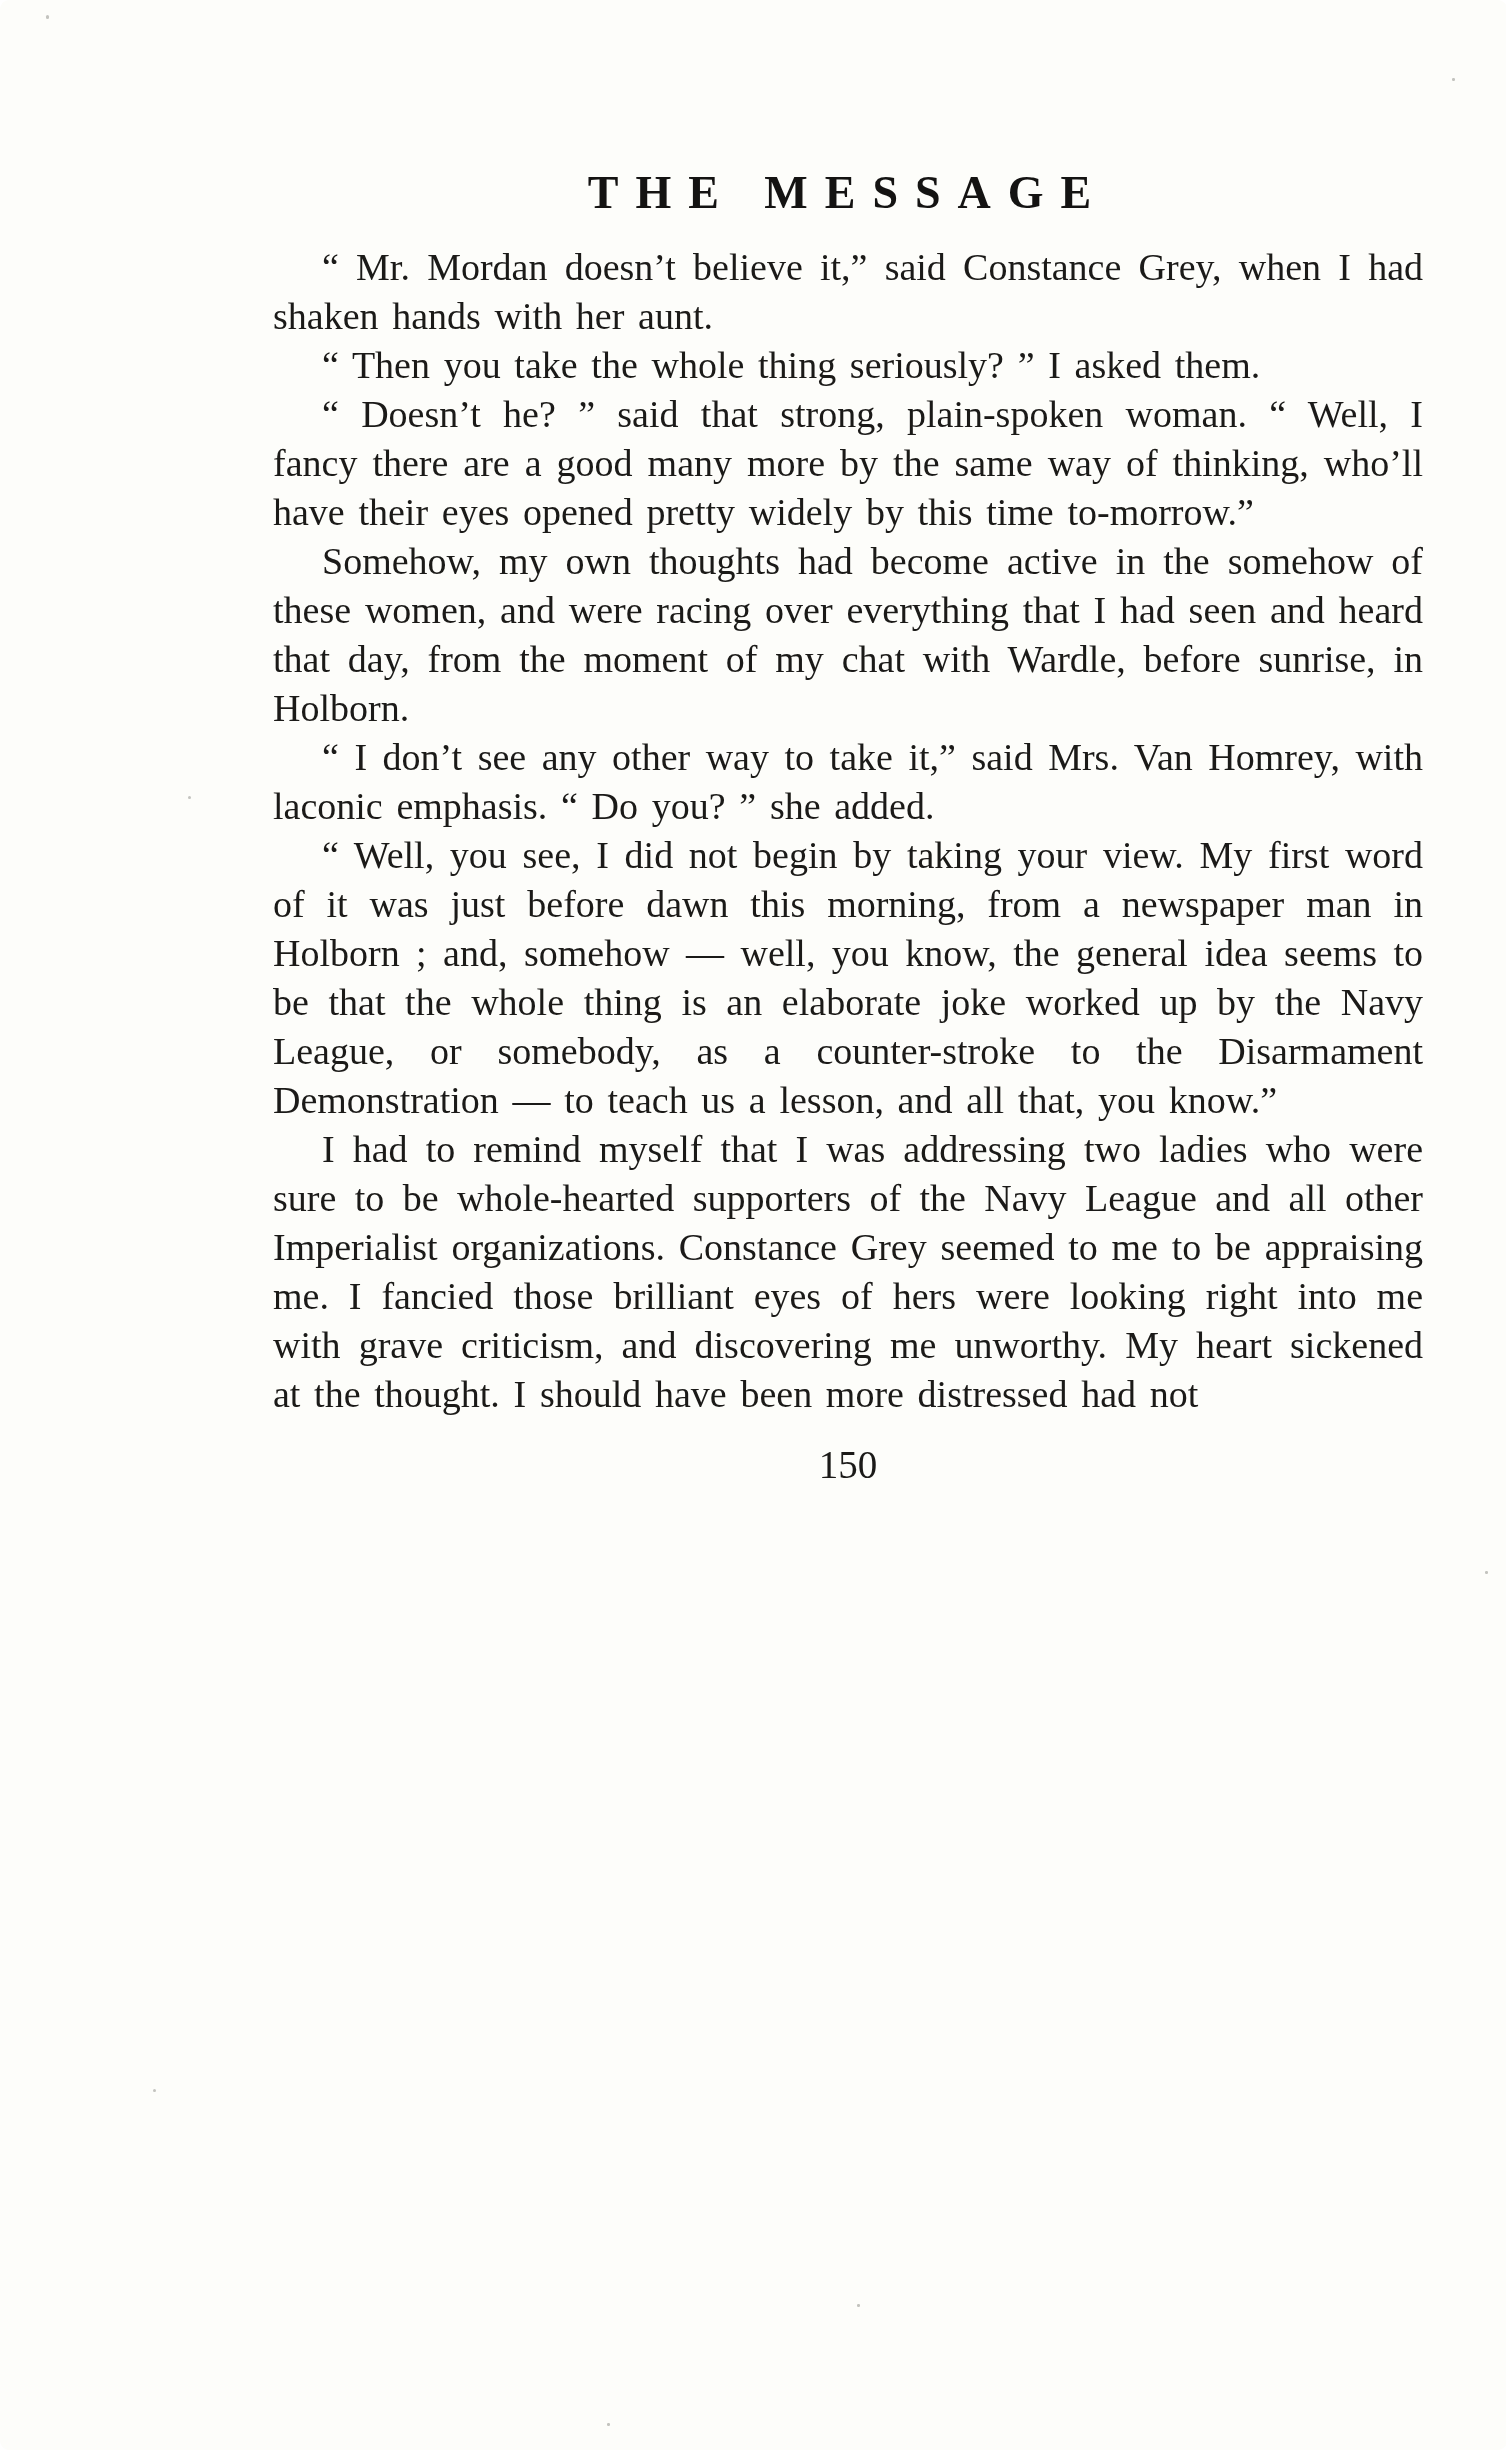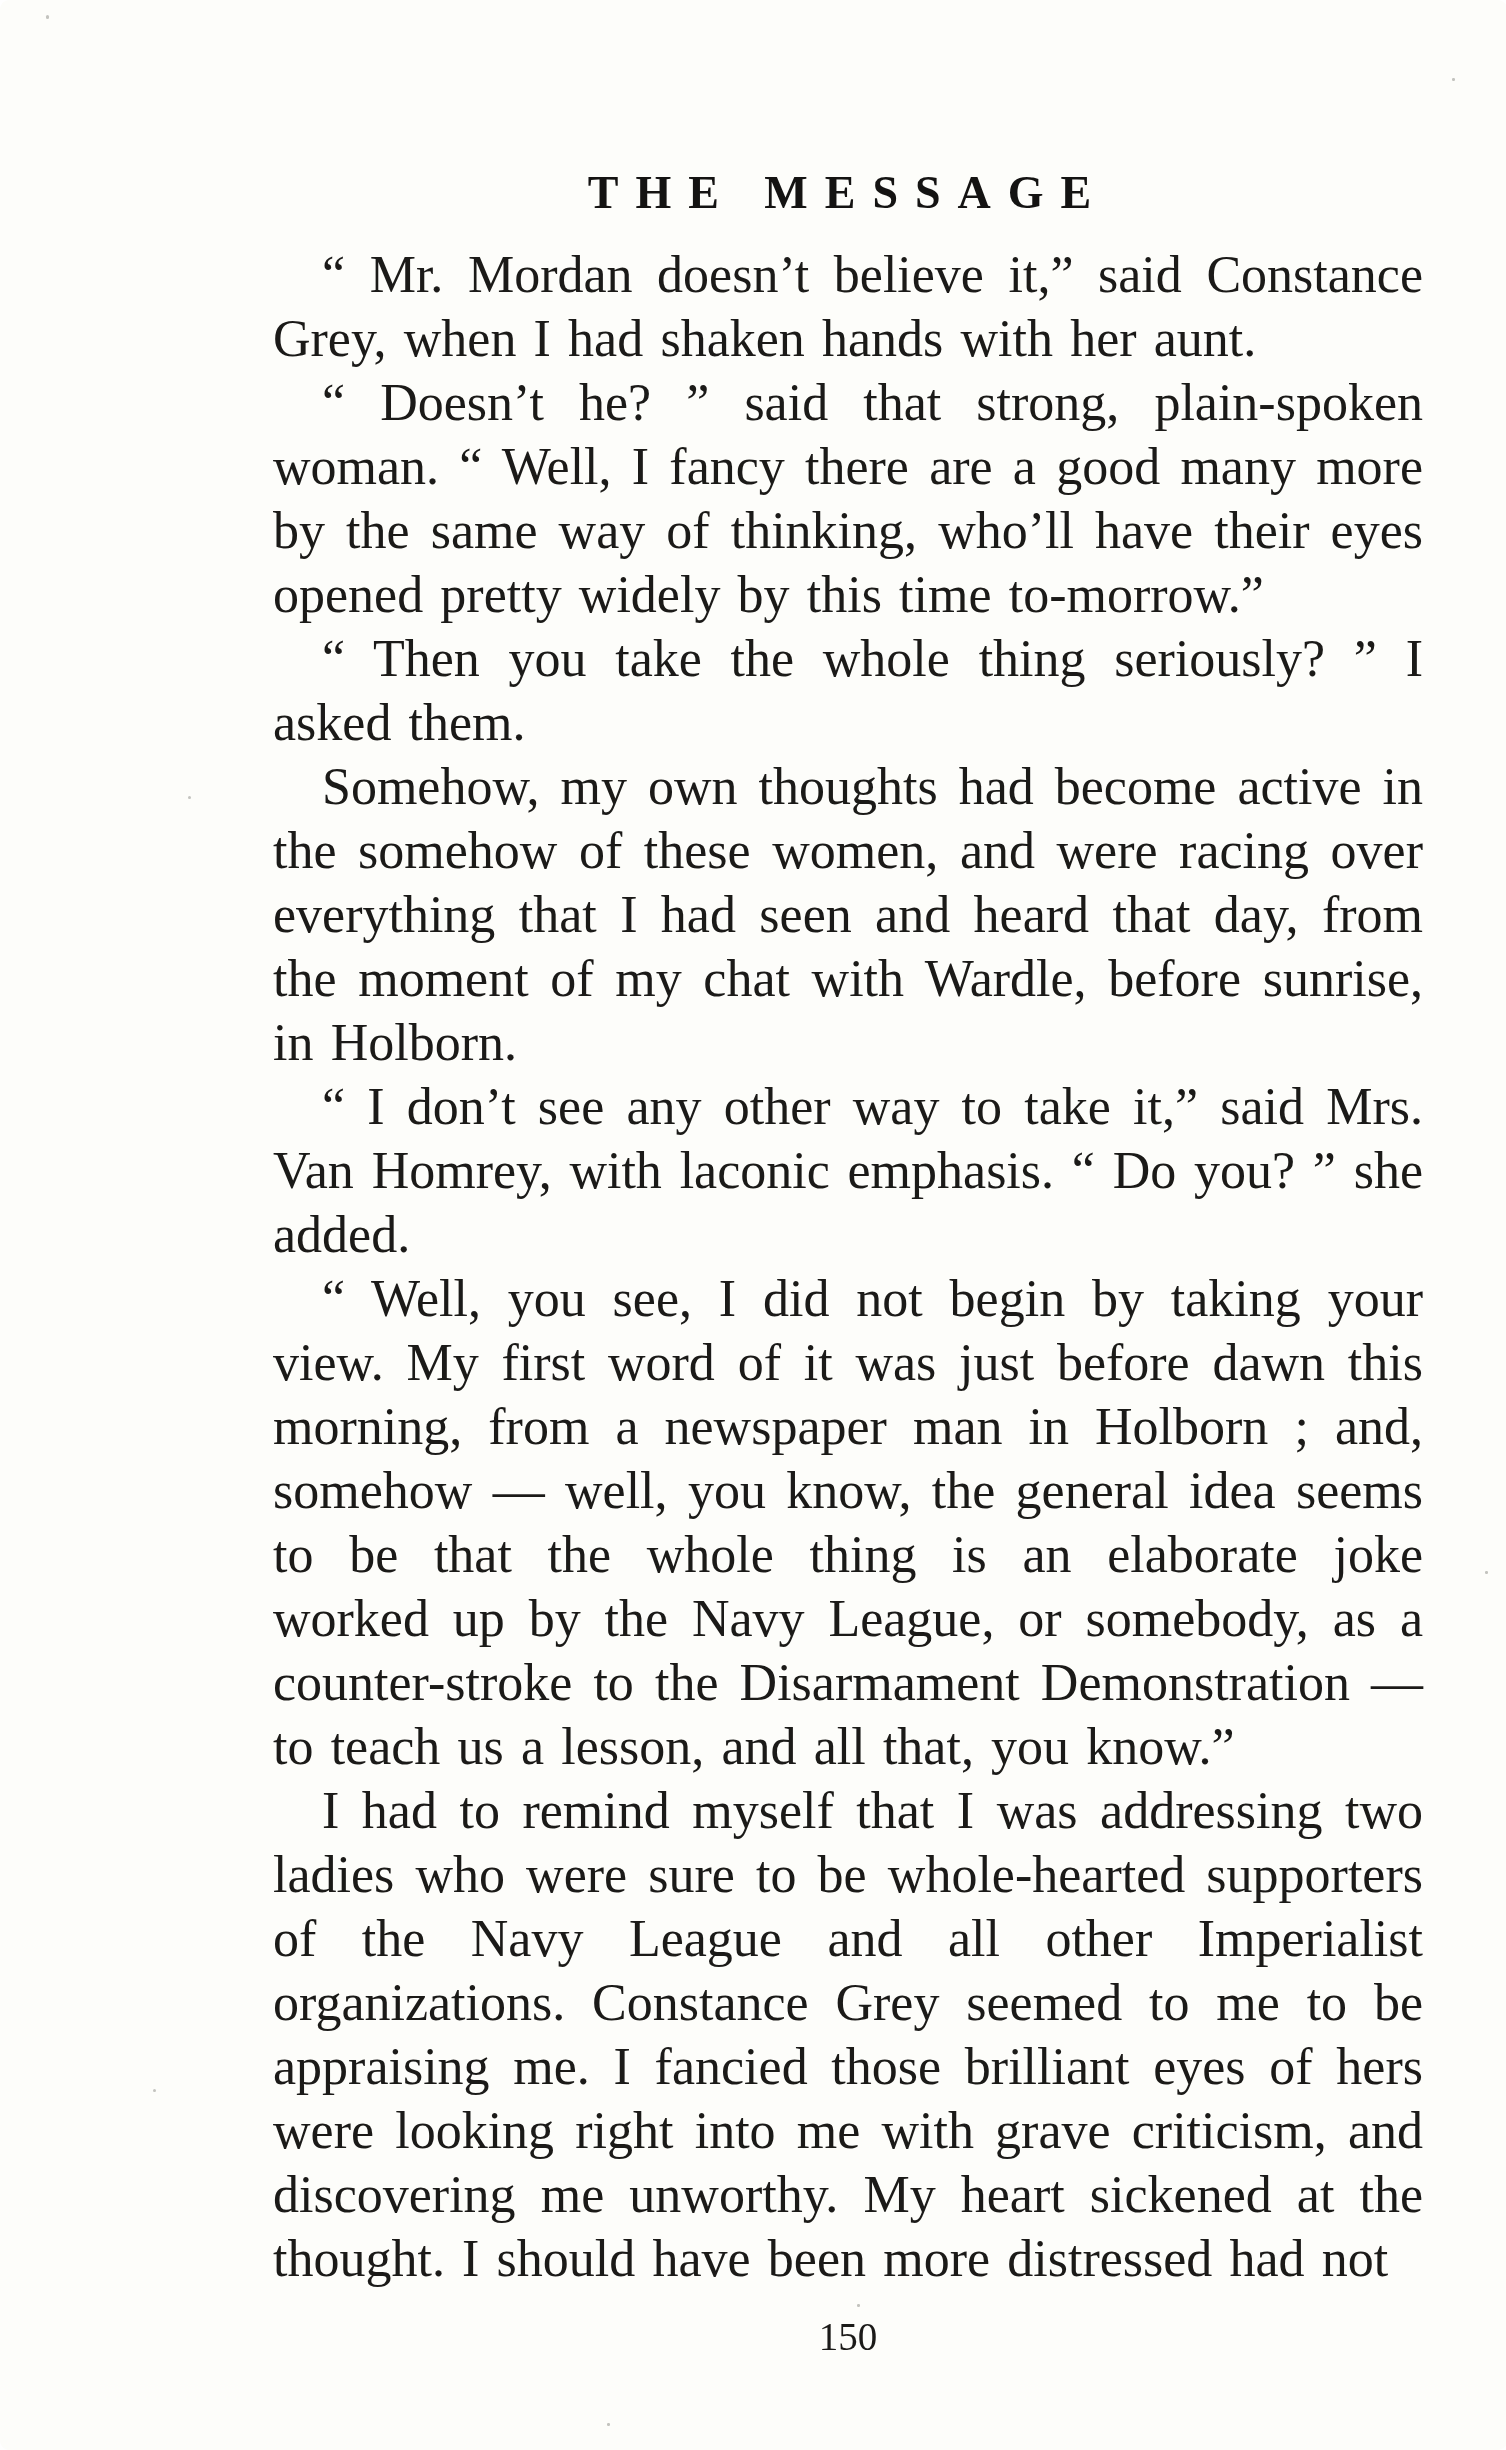--- a/index.html
+++ b/index.html
@@ -26,22 +26,22 @@
   .title {
     margin: 0 0 24px 0;
     text-align: center;
     font-size: 46px;
     font-weight: bold;
     letter-spacing: 17px;
     color: #141312;
   }
   .body-text p {
     margin: 0;
-    font-size: 52px;
-    line-height: 64px;
+    font-size: 38px;
+    line-height: 49px;
     text-align: justify;
     text-indent: 49px;
     word-spacing: 4.2px;
     color: #1b1a18;
   }
   .page-number {
     margin-top: 19px;
     text-align: center;
     font-size: 39px;
     line-height: 53px;
@@ -72,22 +72,22 @@
   <span class="speck s4"></span>
   <span class="speck s5"></span>
   <span class="speck s6"></span>
   <span class="speck s7"></span>
 
   <div class="content">
     <h1 class="title">THE MESSAGE</h1>
 
     <div class="body-text">
       <p>“ Mr. Mordan doesn’t believe it,” said Constance Grey, when I had shaken hands with her aunt.</p>
+      <p>“ Then you take the whole thing seriously? ”  I asked them.</p>
       <p>“ Doesn’t he? ”  said that strong, plain-spoken woman.  “ Well, I fancy there are a good many more by the same way of thinking, who’ll have their eyes opened pretty widely by this time to-morrow.”</p>
-      <p>“ Then you take the whole thing seriously? ”  I asked them.</p>
       <p>Somehow, my own thoughts had become active in the somehow of these women, and were racing over everything that I had seen and heard that day, from the moment of my chat with Wardle, before sunrise, in Holborn.</p>
       <p>“ I don’t see any other way to take it,” said Mrs. Van Homrey, with laconic emphasis.  “ Do you? ” she added.</p>
       <p>“ Well, you see, I did not begin by taking your view.  My first word of it was just before dawn this morning, from a newspaper man in Holborn ;  and, somehow — well, you know, the general idea seems to be that the whole thing is an elaborate joke worked up by the Navy League, or somebody, as a counter-stroke to the Disarmament Demonstration — to teach us a lesson, and all that, you know.”</p>
       <p>I had to remind myself that I was addressing two ladies who were sure to be whole-hearted supporters of the Navy League and all other Imperialist organizations.  Constance Grey seemed to me to be appraising me.  I fancied those brilliant eyes of hers were looking right into me with grave criticism, and discovering me unworthy.  My heart sickened at the thought.  I should have been more distressed had not</p>
     </div>
 
     <div class="page-number">150</div>
   </div>
 </div>
 

